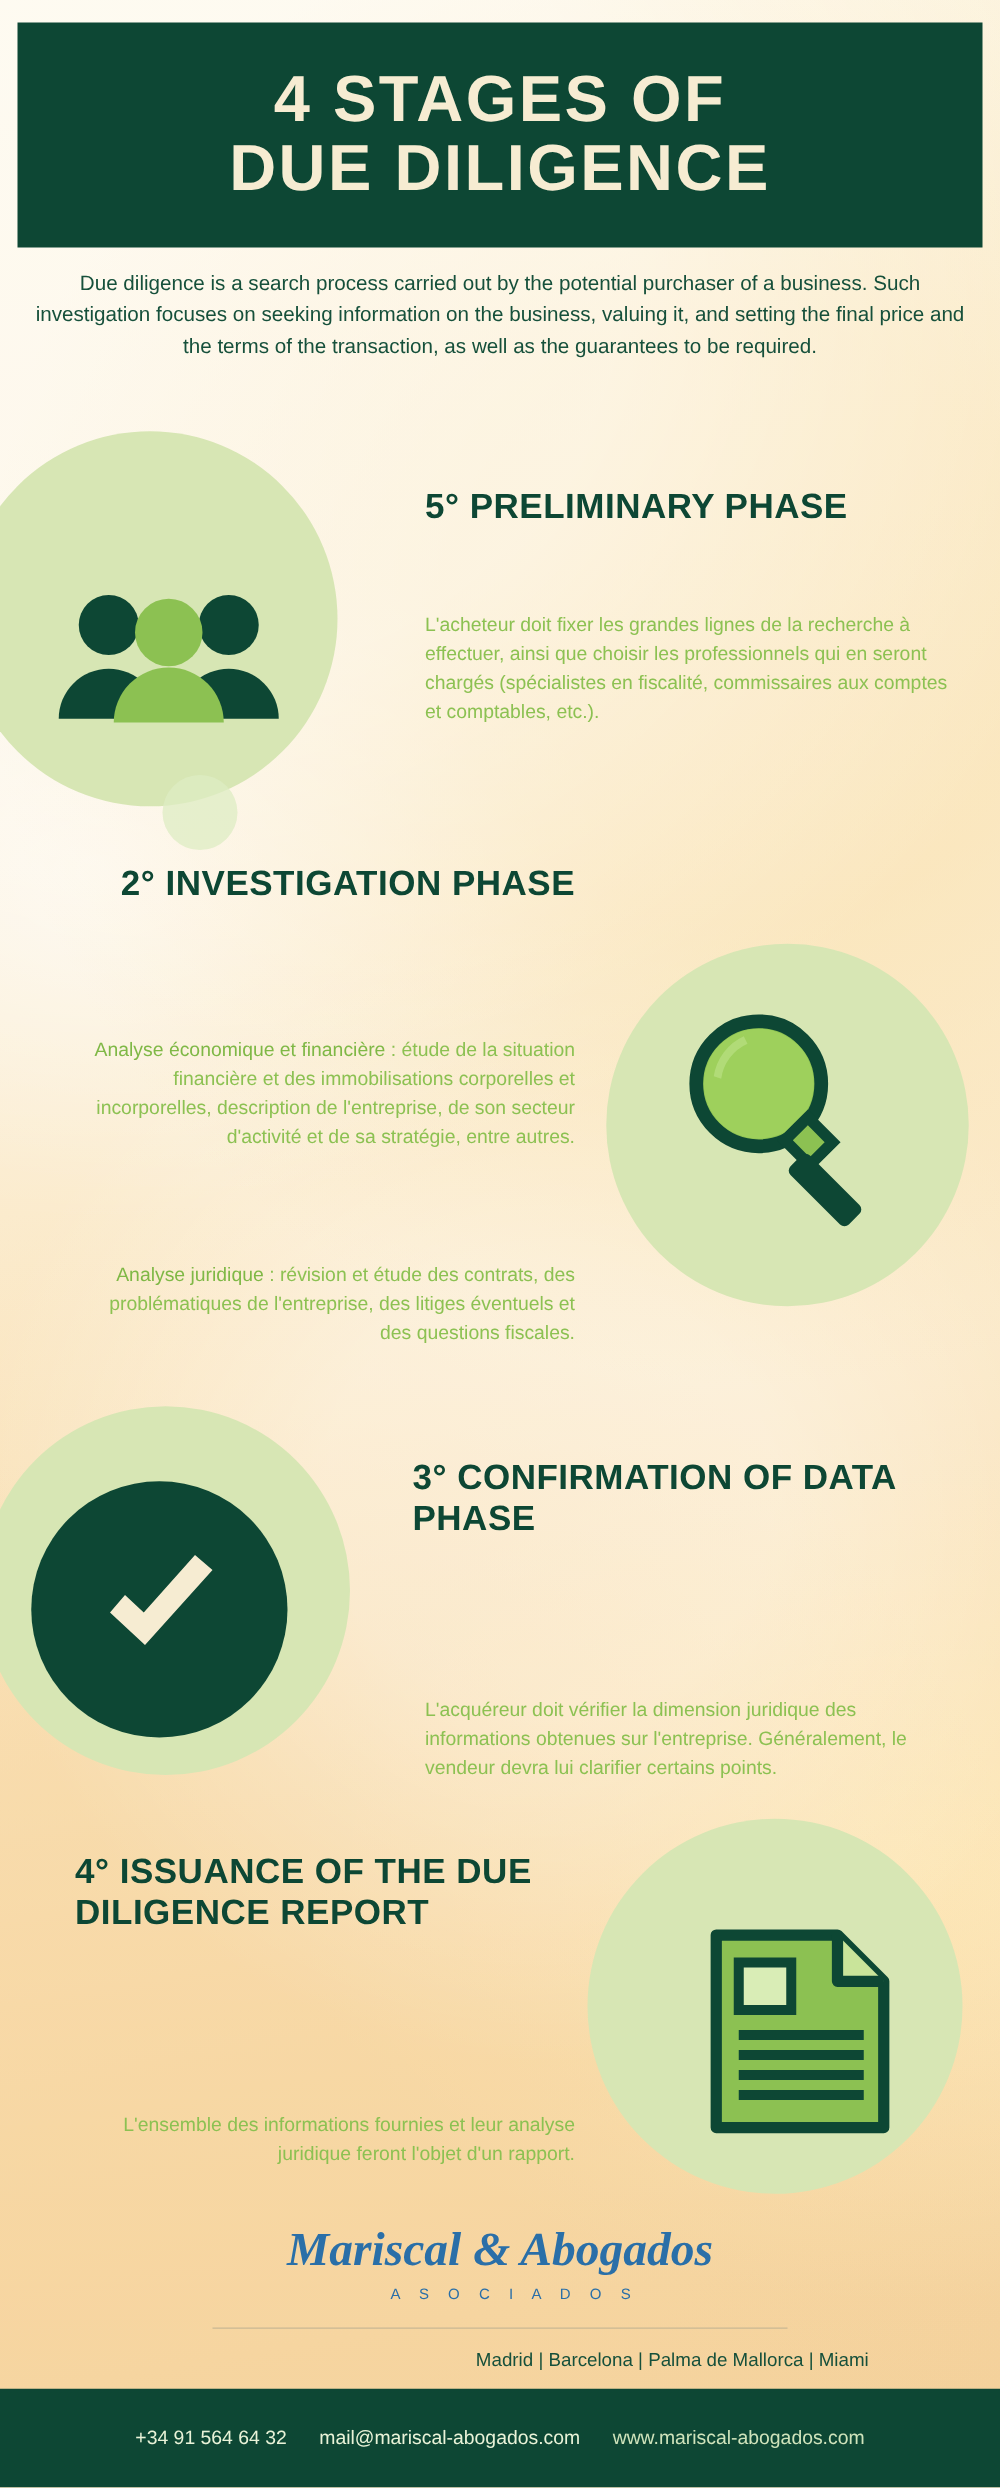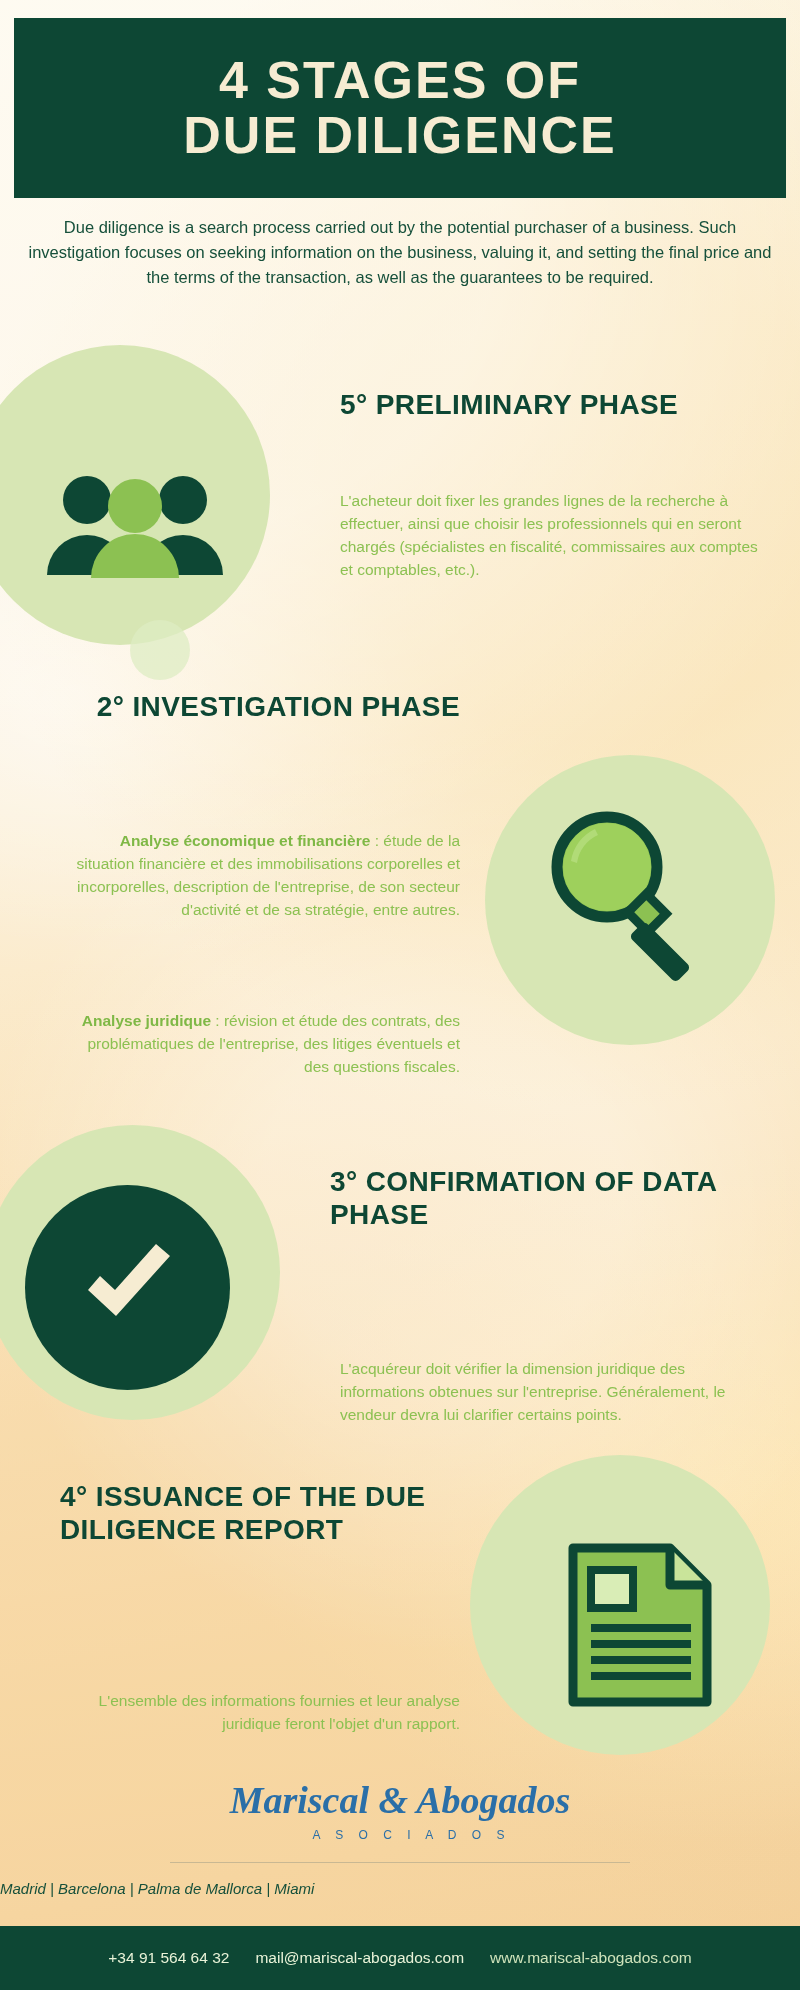--- a/index.html
+++ b/index.html
@@ -85,21 +85,21 @@
     font-weight: bold;
     line-height: 1.18;
     letter-spacing: 0.4px;
   }
   .stage-body {
     position: absolute;
     color: #8cc152;
     font-size: 15.5px;
     line-height: 1.48;
   }
-  .stage-body b { color: #7fb846; font-weight: bold; }
+  .stage-body b { color: #7fb846; font-weight: normal; }
 
   
   .s1-title { left: 340px; top: 388px; width: 430px; text-align: left; }
   .s1-body  { left: 340px; top: 490px; width: 420px; text-align: left; }
   
   .s2-title { left: 60px; top: 690px; width: 400px; text-align: right; }
   .s2-body-a { left: 60px; top: 830px; width: 400px; text-align: right; }
   .s2-body-b { left: 60px; top: 1010px; width: 400px; text-align: right; }
   
   .s3-title { left: 330px; top: 1165px; width: 430px; text-align: left; }
@@ -141,28 +141,27 @@
   }
   .brand-rule {
     position: absolute;
     left: 170px; top: 1862px;
     width: 460px; height: 1px;
     background: #c9b893;
   }
   .cities {
     position: absolute;
     left: 0; top: 1880px; width: 695px;
-    text-align: left;
+    text-align: right;
     color: #16503b;
     font-size: 15px;
-    font-style: italic;
   }
   .footer-band {
     position: absolute;
-    left: 0; bottom: 0; width: 800px; height: 64px;
+    left: 0; bottom: 0; width: 800px; height: 79px;
     background: #0d4734;
     display: flex;
     align-items: center;
     justify-content: center;
     gap: 26px;
   }
   .footer-item { color: #e9f3d8; font-size: 15.5px; }
   .footer-item.link { color: #cfe3bb; }
 </style>
 </head>

